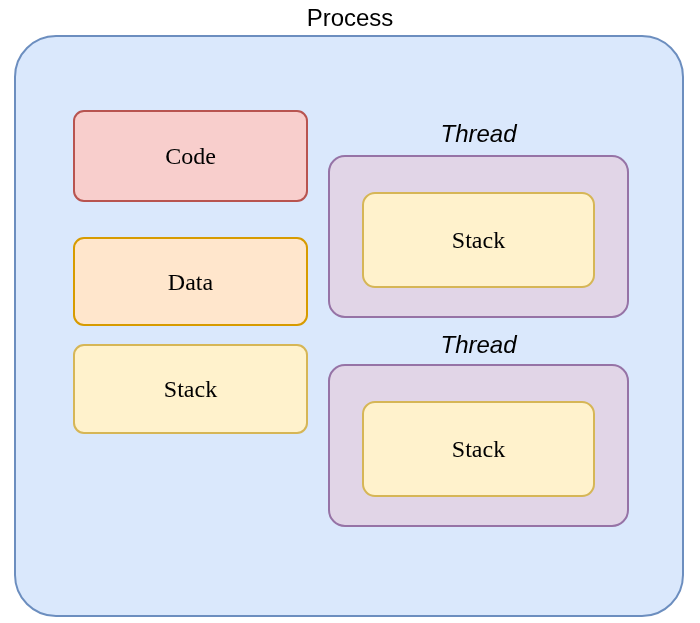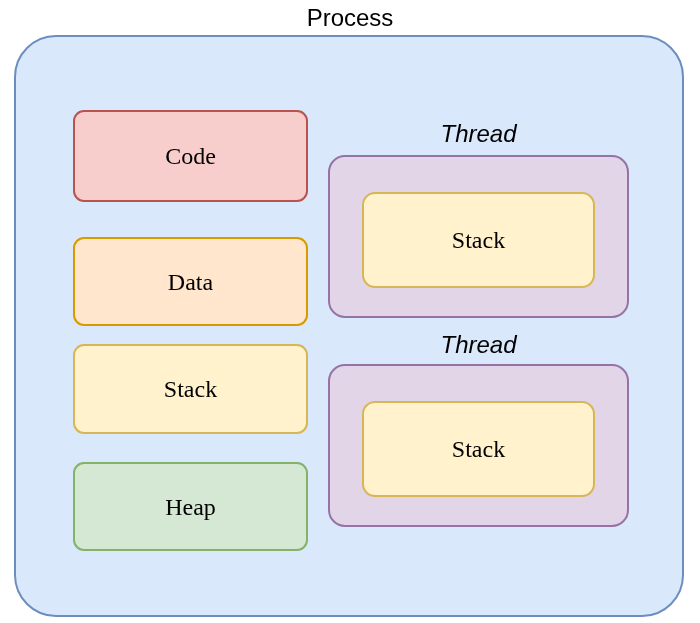--- a/index.html
+++ b/index.html
@@ -152,23 +152,20 @@
   </div>
 
   <div class="box segment" id="seg-data">
     <span class="box-text">Data</span>
   </div>
 
   <div class="box segment" id="seg-stack">
     <span class="box-text">Stack</span>
   </div>
 
-  <div class="box segment" id="seg-heap">
-    <span class="box-text">Heap</span>
-  </div>
 
   <div class="label thread-label" id="thread-1-label">Thread</div>
 
   <div class="box thread-box" id="thread-1-box">
   </div>
 
   <div class="box thread-stack" id="thread-1-stack">
     <span class="box-text">Stack</span>
   </div>
 

